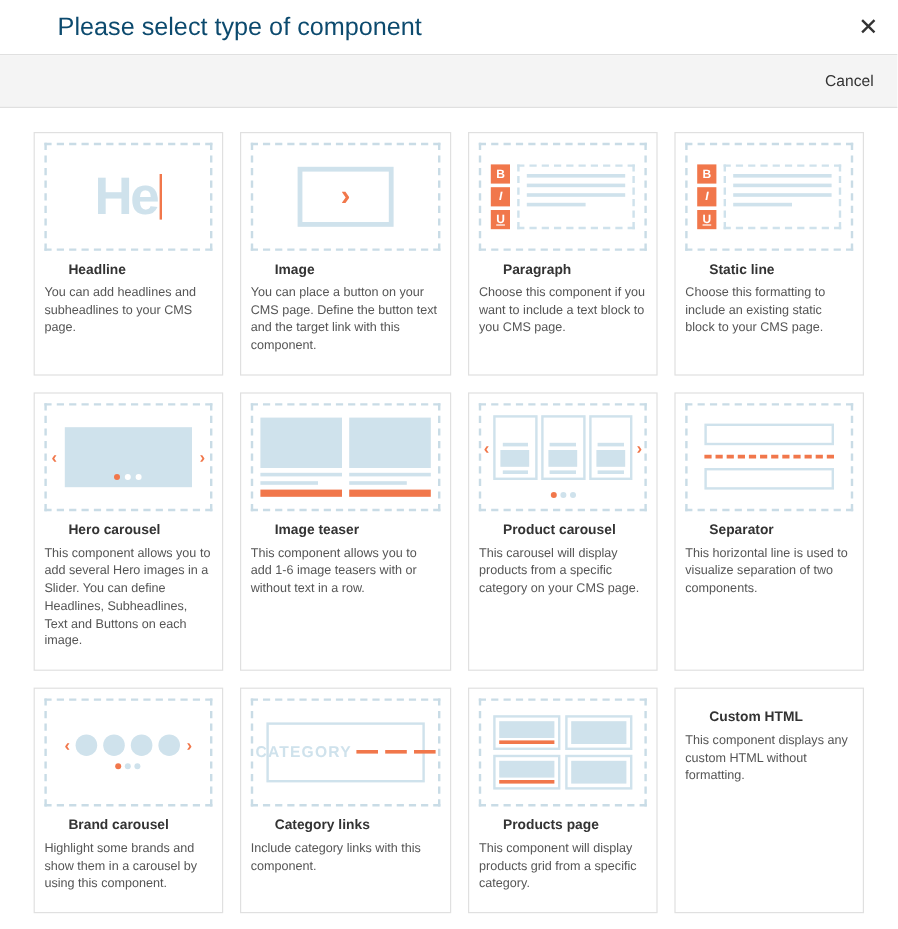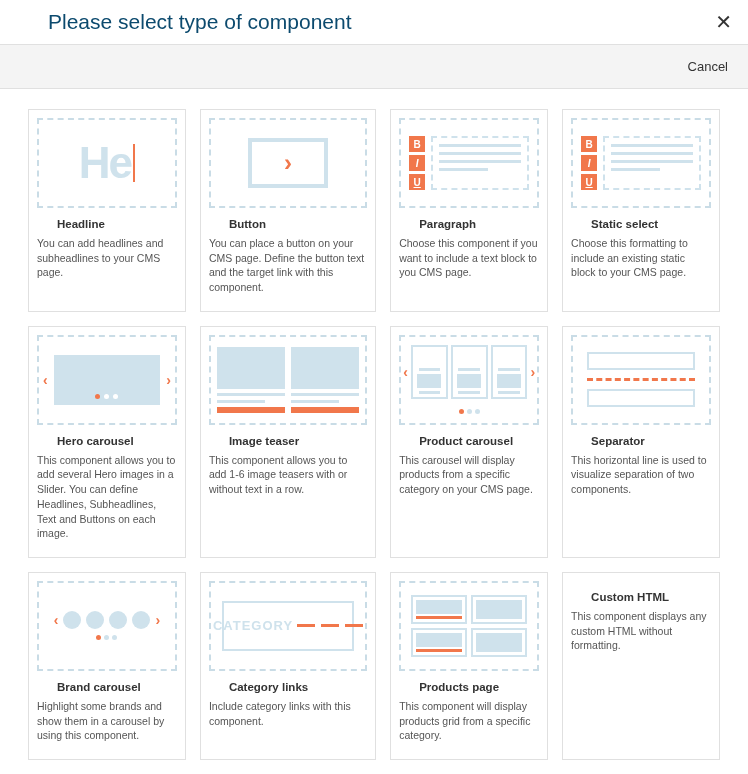--- a/index.html
+++ b/index.html
@@ -81,21 +81,21 @@
     <div class="card-title">Headline</div>
     <div class="card-desc">You can add headlines and subheadlines to your CMS page.</div>
   </div>
 
   <div class="card">
     <div class="card-illus">
       <div class="btn-box">
           <span class="chev">›</span>
         </div>
     </div>
-    <div class="card-title">Button</div>
+    <div class="card-title">Image</div>
     <div class="card-desc">You can place a button on your CMS page. Define the button text and the target link with this component.</div>
   </div>
 
   <div class="card">
     <div class="card-illus">
       <div class="para-container">
         <div class="biu-col">
           <div class="biu">B</div>
           <div class="biu" style="font-style:italic">I</div>
           <div class="biu" style="text-decoration:underline">U</div>
@@ -121,21 +121,21 @@
           <div class="biu" style="text-decoration:underline">U</div>
         </div>
         <div class="lines-box">
             <div class="line"></div>
             <div class="line"></div>
             <div class="line"></div>
             <div class="line" style="width:60%"></div>
           </div>
       </div>
     </div>
-    <div class="card-title">Static select</div>
+    <div class="card-title">Static line</div>
     <div class="card-desc">Choose this formatting to include an existing static block to your CMS page.</div>
   </div>
 
   <div class="card">
     <div class="card-illus">
       <div class="carousel-row">
         <span class="arr">‹</span>
         <div class="hero-box">
             <span class="dot-o"></span>
             <span class="dot-l"></span>

